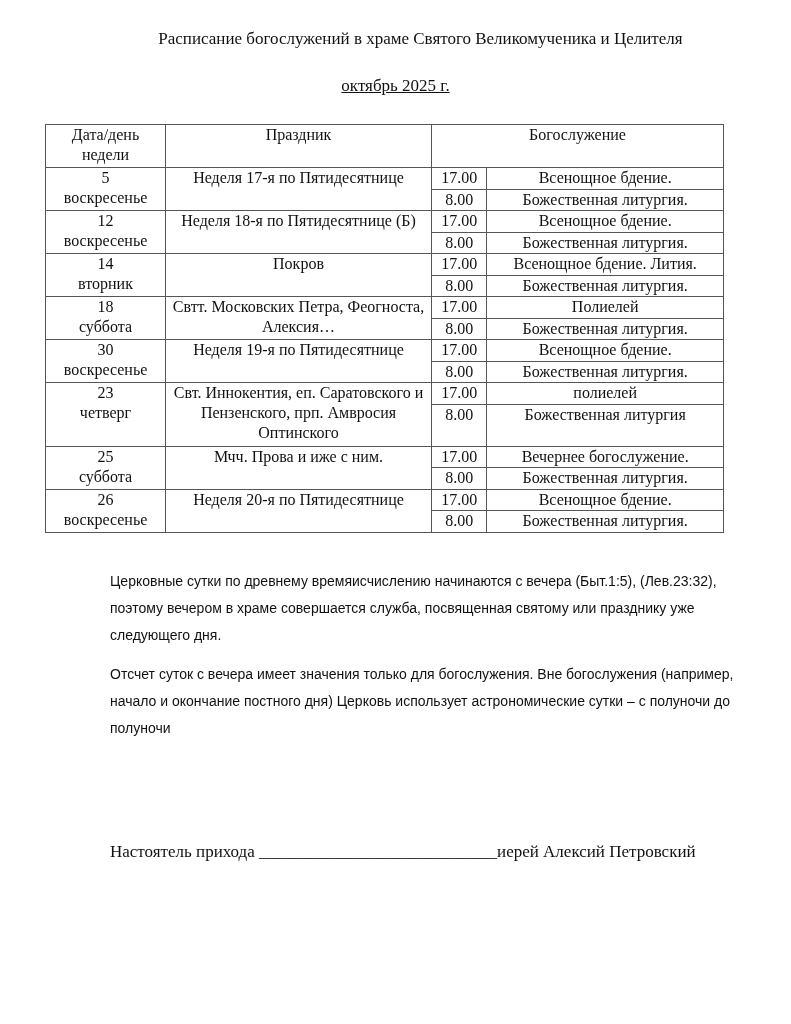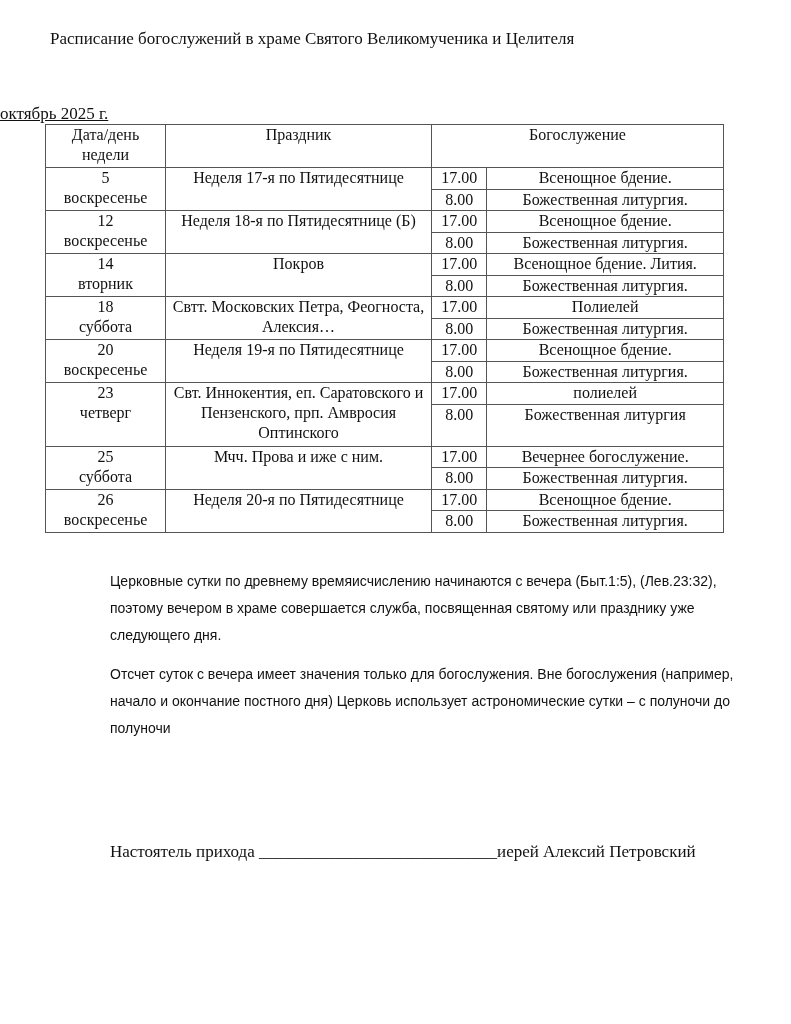--- a/index.html
+++ b/index.html
@@ -1,21 +1,21 @@
 <!DOCTYPE html>
 <html><head>
 <meta charset="utf-8">
 <style>
   html, body { margin:0; padding:0; background:#ffffff; }
   body { width:791px; height:1024px; position:relative; overflow:hidden; color:#111; }
   .serif { font-family: "Liberation Serif", "DejaVu Serif", serif; }
   .sans { font-family: "Liberation Sans", "DejaVu Sans", sans-serif; }
-  .title { position:absolute; left:0; width:791px; top:27px; font-size:17px; line-height:24px; }
+  .title { position:absolute; left:0; width:791px; top:27px; text-align:center; font-size:17px; line-height:24px; }
   .title div { padding-left:50px; }
-  .month { position:absolute; left:0; width:791px; top:104px; text-align:left; font-size:17px; }
+  .month { position:absolute; left:0; width:791px; top:76px; text-align:center; font-size:17px; }
   .month span { text-decoration:underline; }
   table.sched { position:absolute; left:45px; top:124px; border-collapse:collapse; width:679px; font-size:16px; }
   table.sched td, table.sched th { border:1px solid #555; padding:0 4px; text-align:center; vertical-align:top; font-weight:normal; line-height:20px; }
   th { height:42px;margin-top:17px; }
   td.r { height:20.5px;margin-top:8px; }
   .col-date { width:111px; }
   .col-feast { width:257px; }
   .note { position:absolute; left:110px; width:650px; font-size:14px; line-height:27px; }
   .sign { position:absolute; left:110px; top:826px; font-size:17px;margin-top:16px; }
 </style>
@@ -85,21 +85,21 @@
         <td rowspan="2">Свтт. Московских Петра, Феогноста, Алексия…</td>
         <td class="r">17.00</td>
         <td class="r">Полиелей</td>
       </tr>
       <tr>
         <td class="r">8.00</td>
         <td class="r">Божественная литургия.</td>
       </tr>
       <tr>
         <td rowspan="2">
-          <div>20</div>
+          <div>30</div>
           <div>воскресенье</div>
         </td>
         <td rowspan="2">Неделя 19-я по Пятидесятнице</td>
         <td class="r">17.00</td>
         <td class="r">Всенощное бдение.</td>
       </tr>
       <tr>
         <td class="r">8.00</td>
         <td class="r">Божественная литургия.</td>
       </tr>

